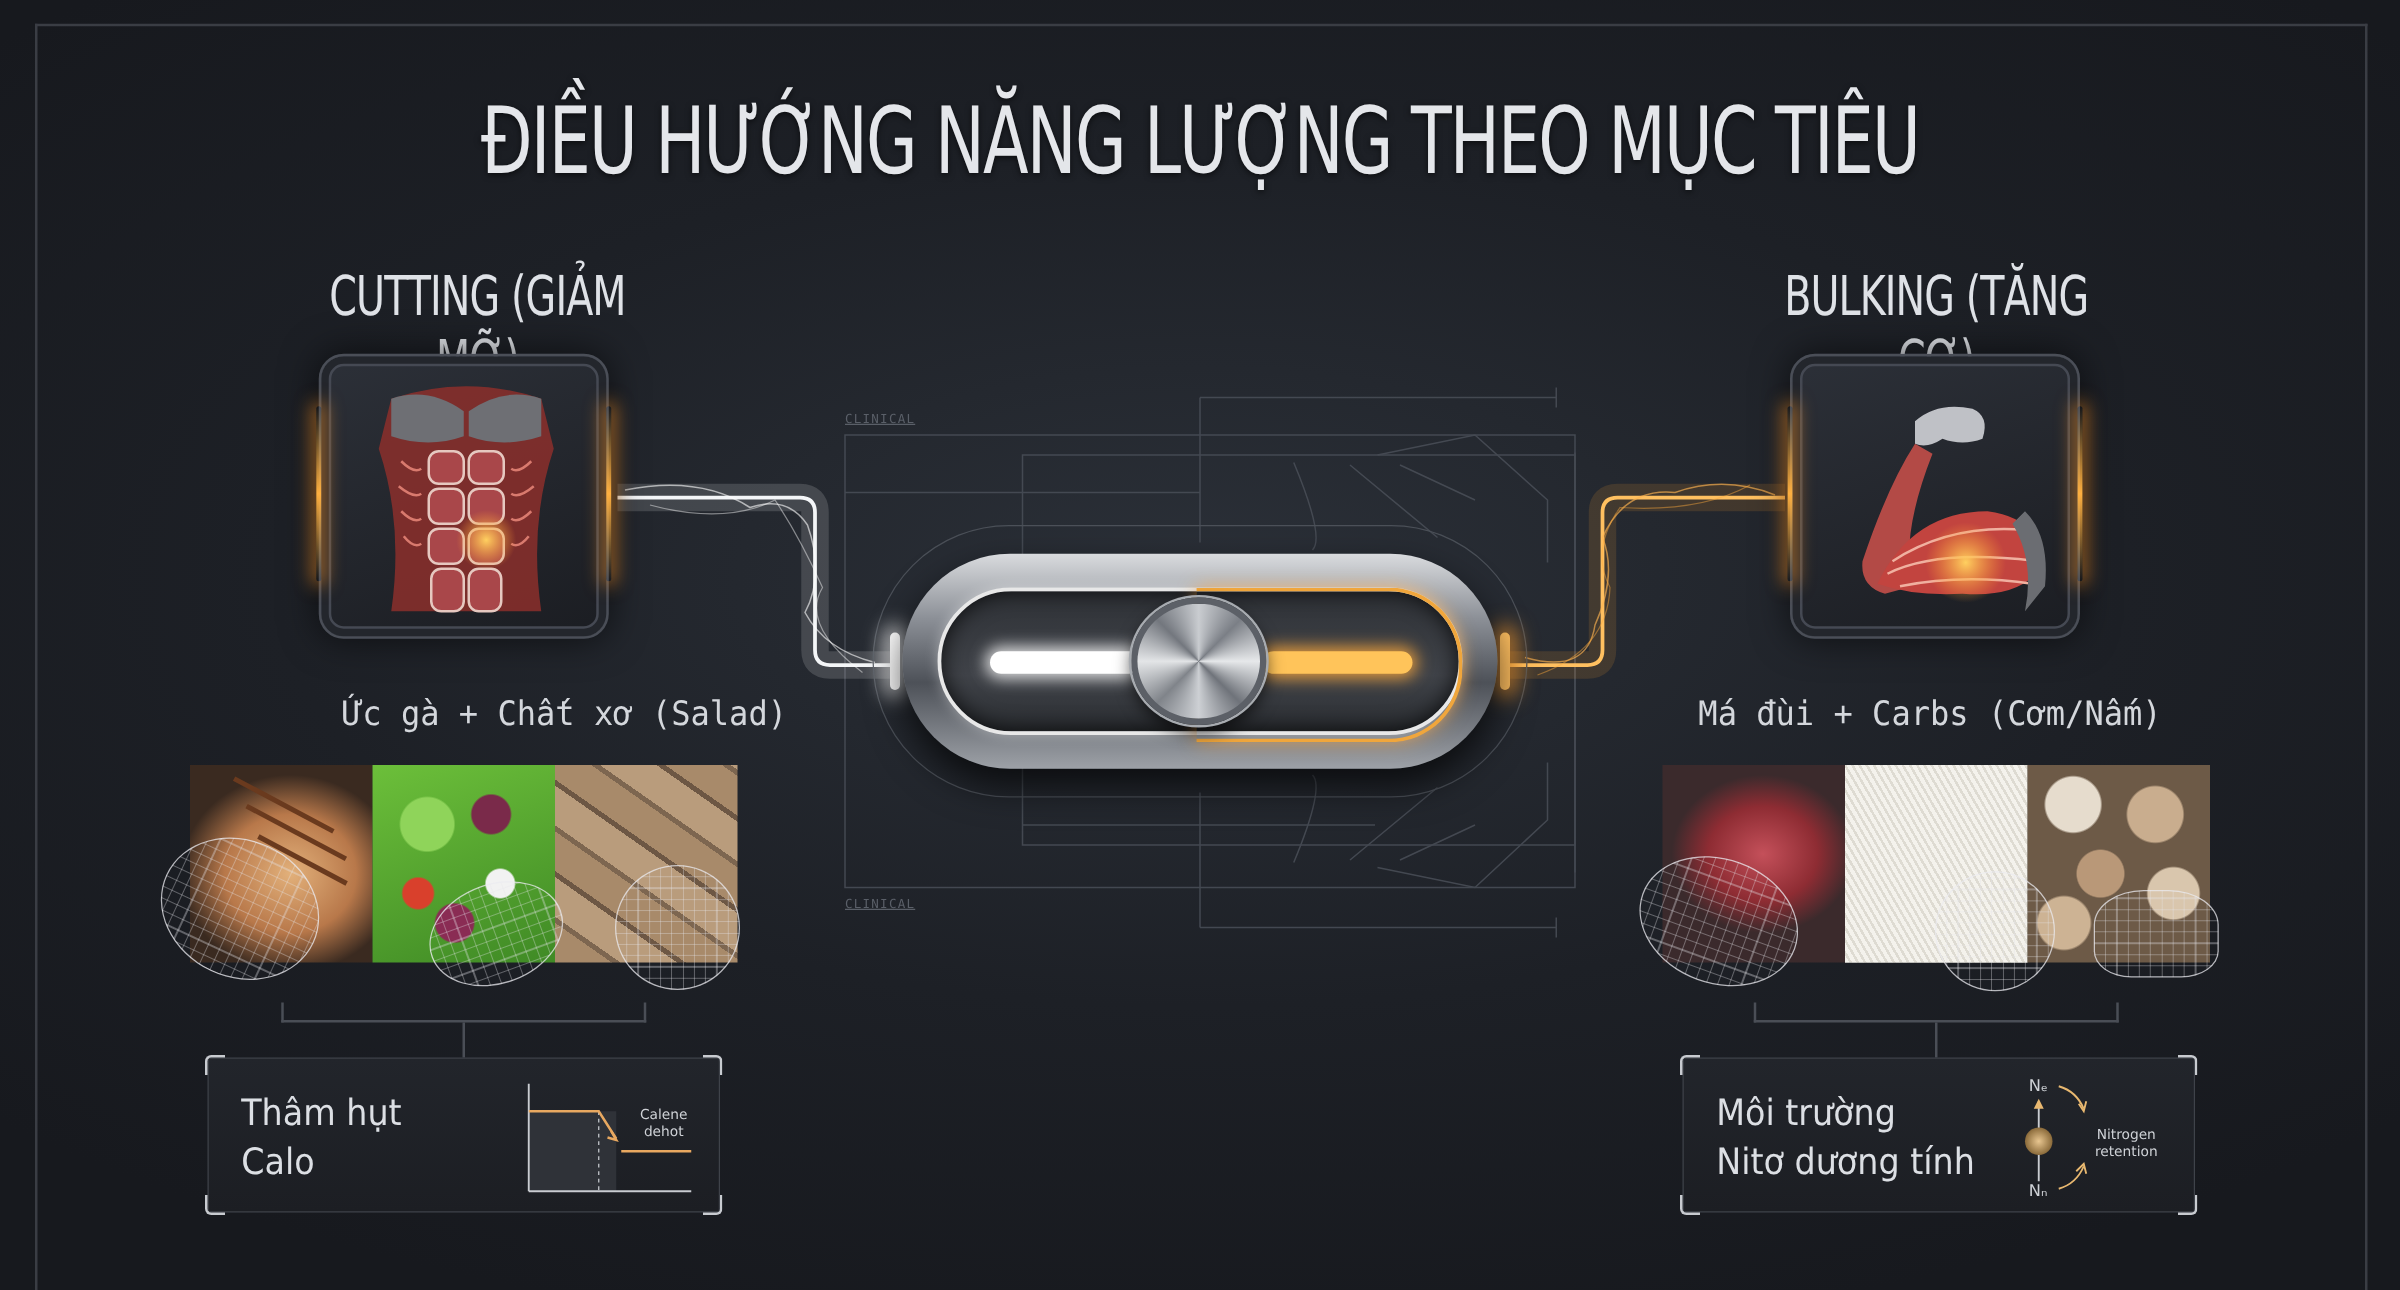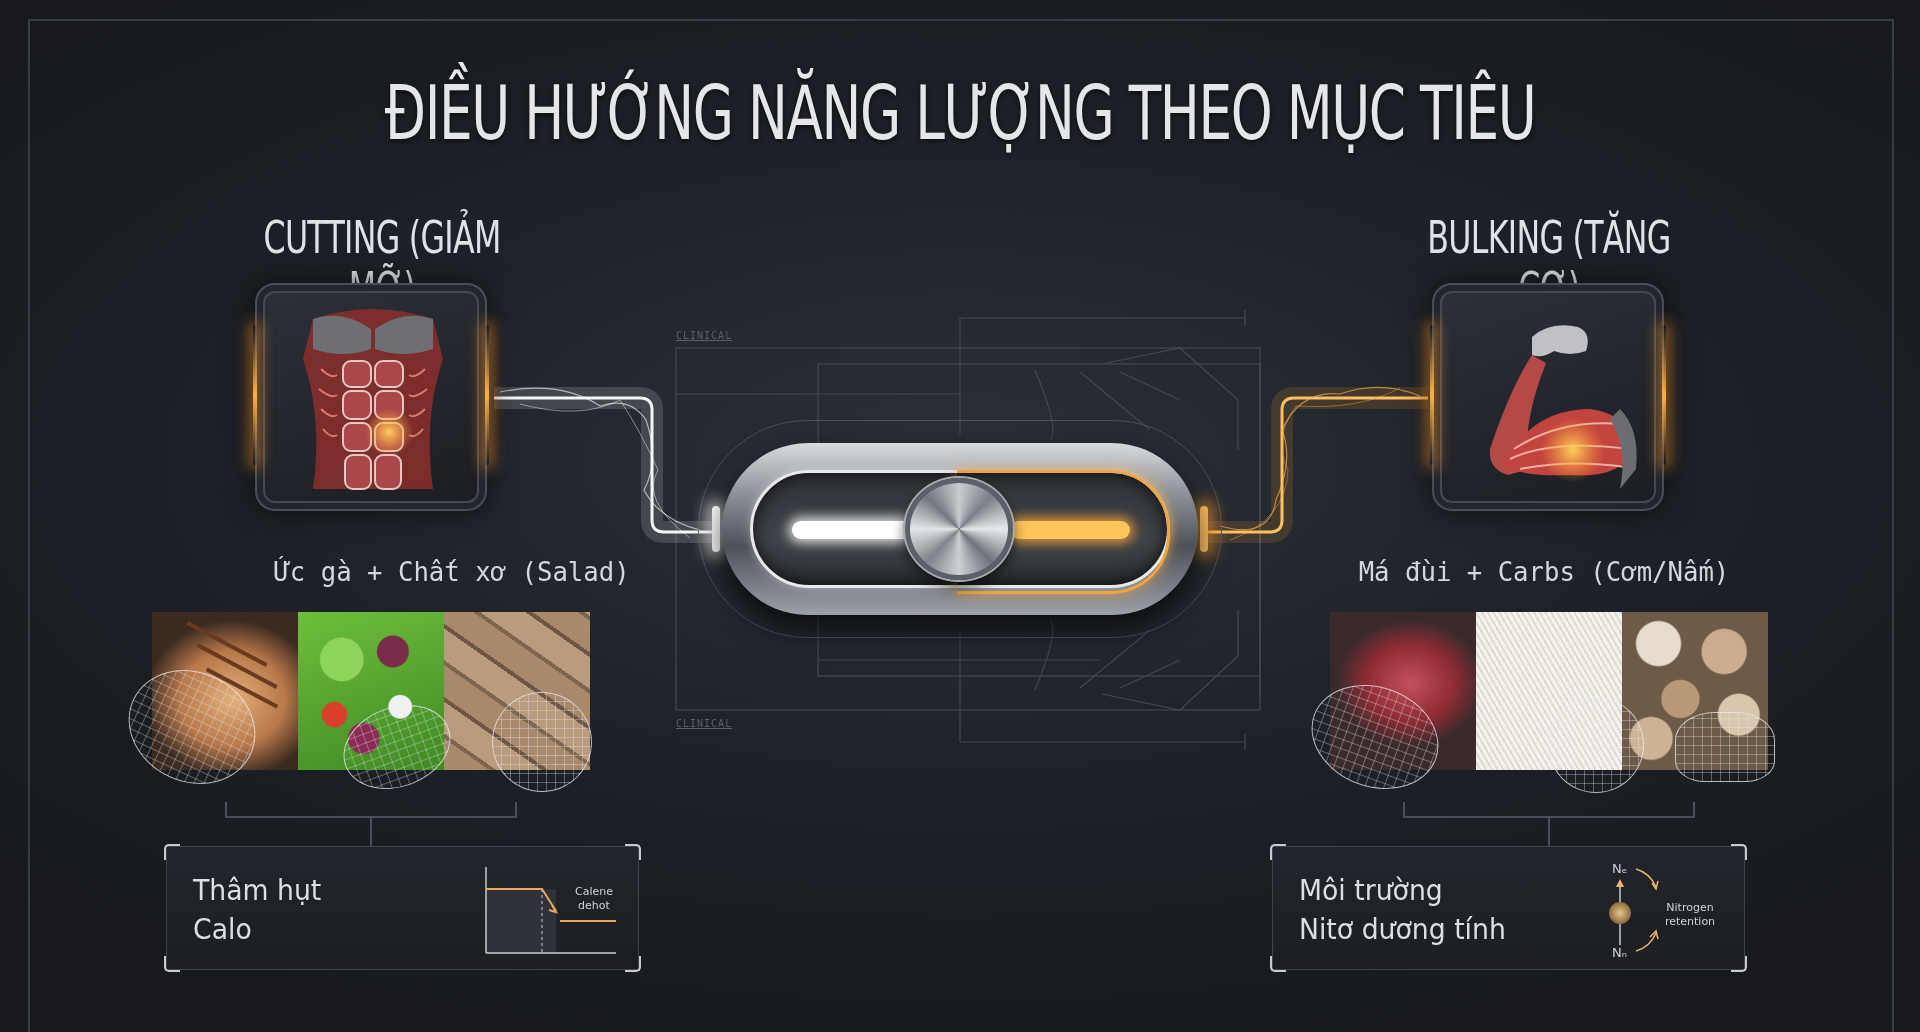--- a/index.html
+++ b/index.html
@@ -118,26 +118,26 @@
   .bracket {
     position: absolute; top: 802px; height: 16px; border: 2px solid #4a4e56; border-top: none;
   }
   .bracket.left { left: 225px; width: 292px; }
   .bracket.right { left: 1403px; width: 292px; }
   .stem { position: absolute; top: 818px; width: 2px; height: 28px; background: #4a4e56; }
   .stem.left { left: 370px; }
   .stem.right { left: 1548px; }
 
   .info-box {
-    position: absolute; top: 846px; width: 473px; height: 124px;
+    position: absolute; top: 846px; width: 410px; height: 124px;
     background: linear-gradient(180deg, #22252b, #1c1e23);
     border: 1.5px solid #3f434a;
   }
   .info-box.left { left: 166px; }
-  .info-box.right { left: 1272px; }
+  .info-box.right { left: 1346px; }
   .corner { position: absolute; width: 16px; height: 16px; border-color: #c8cbd0; border-style: solid; }
   .corner.tl { left: -3px; top: -3px; border-width: 2.5px 0 0 2.5px; border-radius: 5px 0 0 0; }
   .corner.tr { right: -3px; top: -3px; border-width: 2.5px 2.5px 0 0; border-radius: 0 5px 0 0; }
   .corner.bl { left: -3px; bottom: -3px; border-width: 0 0 2.5px 2.5px; border-radius: 0 0 0 5px; }
   .corner.br { right: -3px; bottom: -3px; border-width: 0 2.5px 2.5px 0; border-radius: 0 0 5px 0; }
   .info-text {
     position: absolute; left: 26px; top: 24px; font-family: "DejaVu Sans", sans-serif;
     font-size: 29px; line-height: 39px; color: #dcdfe4; transform: scaleX(0.92); transform-origin: left top;
   }
   .info-graphic { position: absolute; right: 12px; top: 12px; width: 150px; height: 100px; }

